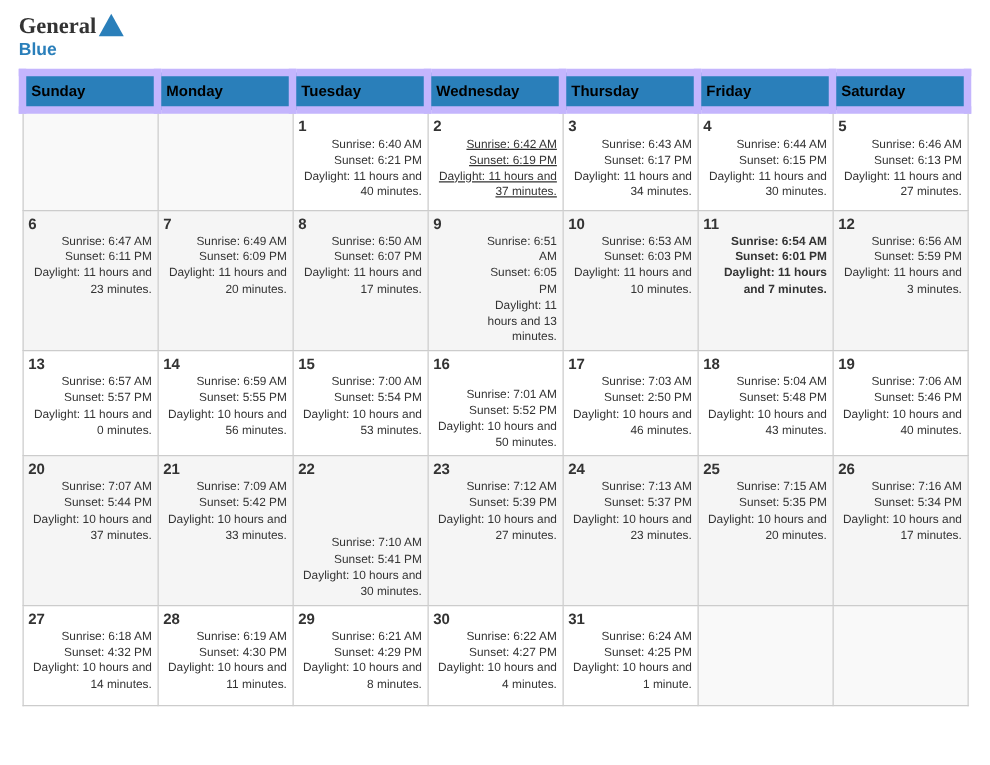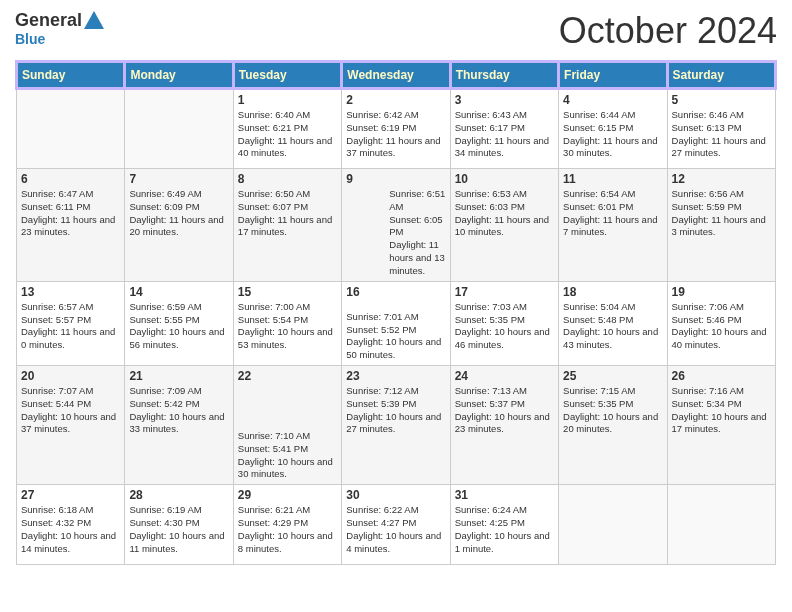--- a/index.html
+++ b/index.html
@@ -22,20 +22,21 @@
       margin-bottom: 8px;
     }
     .logo {
       display: flex;
       flex-direction: column;
       align-items: flex-start;
     }
     .logo-text {
       display: flex;
       align-items: center;
+      font-family: Liberation Serif, serif;
     }
     .logo-general {
       font-size: 18px;
       font-weight: bold;
       color: #333;
     }
     .logo-blue {
       font-size: 14px;
       font-weight: bold;
       color: #2a7fba;
@@ -61,45 +62,46 @@
       font-size: 16px;
       color: #555;
     }
     table {
       width: 100%;
       border-collapse: collapse;
       table-layout: fixed;
     }
     thead tr th {
       background-color: #2a7fba;
-      color: #fef9c3;
+      color: #000000;
       font-size: 12px;
       font-weight: bold;
       padding: 5px 4px;
       text-align: left;
-      border: 3px solid #c4b5fd;
+      border: 6px solid #c4b5fd;
     }
     tbody tr td {
       border: 1px solid #ccc;
       vertical-align: top;
       padding: 3px 4px;
       font-size: 10px;
       color: #333;
       height: 80px;
     }
     tbody tr td .day-num {
       font-size: 12px;
       font-weight: bold;
       display: block;
       margin-bottom: 2px;
     }
     tbody tr td .day-info {
       font-size: 9.5px;
       line-height: 1.35;
       color: #333;
+      text-align: right;
     }
     tbody tr:nth-child(odd) td {
       background: #fff;
     }
     tbody tr:nth-child(even) td {
       background: #f5f5f5;
     }
     .empty {
       background: #f9f9f9 !important;
     }
@@ -110,21 +112,20 @@
 <div class="page">
   <div class="header">
     <div class="logo">
       <div class="logo-text">
         <span class="logo-general">General</span>
         <div class="logo-triangle"></div>
       </div>
       <span class="logo-blue">Blue</span>
     </div>
     <div class="title-section">
-      <div class="month-title">October 2024</div>
     </div>
   </div>
 
   <table>
     <thead>
       <tr>
       <th>Sunday</th>
           <th>Monday</th>
           <th>Tuesday</th>
           <th>Wednesday</th>
@@ -138,21 +139,21 @@
           <td class="empty"></td>
           <td class="empty"></td>
           <td>
             <span class="day-num">1</span>
             <div class="day-info" style="white-space: pre-line;">Sunrise: 6:40 AM
 Sunset: 6:21 PM
 Daylight: 11 hours and 40 minutes.</div>
           </td>
           <td>
             <span class="day-num">2</span>
-            <div class="day-info" style="white-space: pre-line;">Sunrise: 6:42 AM
+            <div class="day-info" style="white-space: pre-line; text-decoration: underline;">Sunrise: 6:42 AM
 Sunset: 6:19 PM
 Daylight: 11 hours and 37 minutes.</div>
           </td>
           <td>
             <span class="day-num">3</span>
             <div class="day-info" style="white-space: pre-line;">Sunrise: 6:43 AM
 Sunset: 6:17 PM
 Daylight: 11 hours and 34 minutes.</div>
           </td>
           <td>
@@ -194,21 +195,21 @@
 Daylight: 11 hours and 13 minutes.</div>
           </td>
           <td>
             <span class="day-num">10</span>
             <div class="day-info" style="white-space: pre-line;">Sunrise: 6:53 AM
 Sunset: 6:03 PM
 Daylight: 11 hours and 10 minutes.</div>
           </td>
           <td>
             <span class="day-num">11</span>
-            <div class="day-info" style="white-space: pre-line;">Sunrise: 6:54 AM
+            <div class="day-info" style="white-space: pre-line; font-weight: bold;">Sunrise: 6:54 AM
 Sunset: 6:01 PM
 Daylight: 11 hours and 7 minutes.</div>
           </td>
           <td>
             <span class="day-num">12</span>
             <div class="day-info" style="white-space: pre-line;">Sunrise: 6:56 AM
 Sunset: 5:59 PM
 Daylight: 11 hours and 3 minutes.</div>
           </td>
         </tr>
@@ -233,21 +234,21 @@
           </td>
           <td>
             <span class="day-num">16</span>
             <div class="day-info" style="white-space: pre-line; margin-top: 12px;">Sunrise: 7:01 AM
 Sunset: 5:52 PM
 Daylight: 10 hours and 50 minutes.</div>
           </td>
           <td>
             <span class="day-num">17</span>
             <div class="day-info" style="white-space: pre-line;">Sunrise: 7:03 AM
-Sunset: 5:35 PM
+Sunset: 2:50 PM
 Daylight: 10 hours and 46 minutes.</div>
           </td>
           <td>
             <span class="day-num">18</span>
             <div class="day-info" style="white-space: pre-line;">Sunrise: 5:04 AM
 Sunset: 5:48 PM
 Daylight: 10 hours and 43 minutes.</div>
           </td>
           <td>
             <span class="day-num">19</span>

